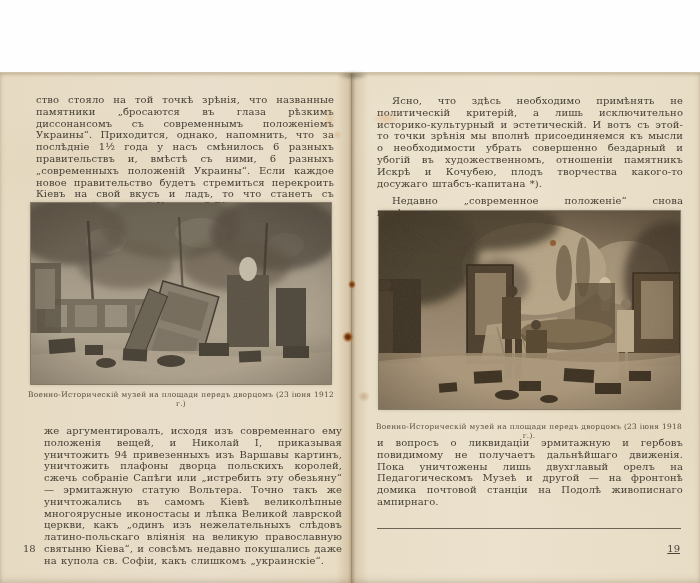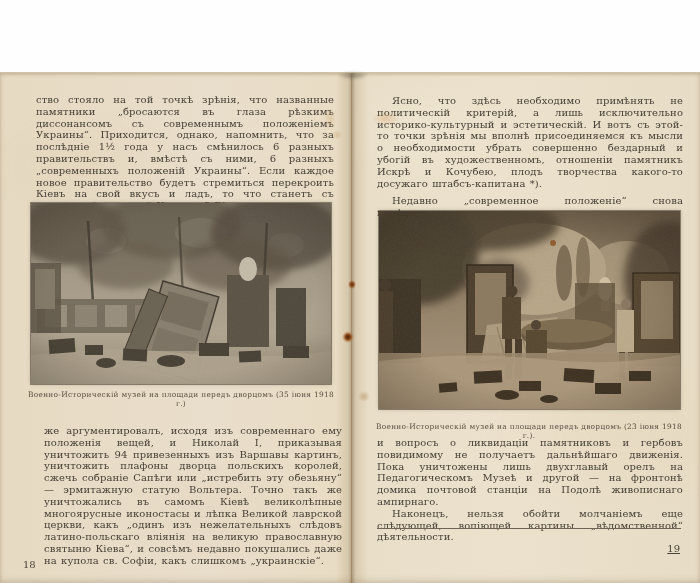--- a/index.html
+++ b/index.html
@@ -30,21 +30,21 @@
   .rp-t1 .p2{margin-top:6px;}
   .rp-t2{left:377px;top:364px;width:306px;}
   .photo{position:absolute;overflow:hidden;outline:1px solid rgba(70,60,45,.55);
       box-shadow:0 0 4px rgba(80,65,45,.35);}
   .lp-photo{left:31px;top:130px;width:300px;height:181px;}
   .rp-photo{left:379px;top:138px;width:301px;height:198px;}
   .caption{position:absolute;color:#574d3e;font-size:7.4px;letter-spacing:.3px;text-align:center;}
   .lp-cap{left:26px;top:317px;width:310px;}
   .rp-cap{left:374px;top:349px;width:310px;}
   .page-number{position:absolute;color:#4a443a;font-size:10px;}
-  .pn-left{left:23px;top:470px;margin-top:16px;}
+  .pn-left{left:23px;top:470px;}
   .pn-right{left:648px;top:470px;width:32px;text-align:right;text-decoration:underline;}
   .fn-rule{position:absolute;left:377px;top:455px;width:304px;height:1px;background:#6e6455;}
   .footnote{position:absolute;left:377px;top:459px;width:305px;color:#4c443a;font-size:7.3px;
       line-height:8.8px;text-align:justify;text-indent:12px;margin:0;}
   .stain{position:absolute;border-radius:50%;pointer-events:none;}
   .stain-a{left:348px;top:280px;width:8px;height:9px;
       background:radial-gradient(closest-side,#6e3510 20%,rgba(150,85,35,.8) 55%,rgba(150,85,35,0));}
   .stain-b{left:342px;top:331px;width:12px;height:12px;
       background:radial-gradient(closest-side,#5f2c0c 15%,#8a4a1a 45%,rgba(170,105,50,.5) 70%,rgba(170,105,50,0));}
   .stain-c{left:358px;top:391px;width:12px;height:11px;
@@ -130,21 +130,21 @@
           <rect x="168" y="140" width="30" height="13"></rect>
           <rect x="208" y="148" width="22" height="11" transform="rotate(-3 219 153)"></rect>
           <rect x="252" y="143" width="26" height="12"></rect>
           <ellipse cx="140" cy="158" rx="14" ry="6"></ellipse>
           <ellipse cx="75" cy="160" rx="10" ry="5"></ellipse>
         </g>
         <rect width="300" height="181" fill="url(#lp-vig)"></rect>
         <rect width="300" height="181" filter="url(#lp-grain)" opacity="0.5"></rect>
       </svg>
     </div>
-    <div class="caption lp-cap">Военно-Историческій музей на площади передъ дворцомъ (35 іюня 1918 г.)</div>
+    <div class="caption lp-cap">Военно-Историческій музей на площади передъ дворцомъ (23 іюня 1912 г.)</div>
 
     <p class="body-text lp-t2">же аргументировалъ, исходя изъ современнаго ему положенія вещей, и Николай I, приказывая уничтожить 94 привезенныхъ изъ Варшавы картинъ, уничтожить плафоны дворца польскихъ королей, сжечь собраніе Сапѣги или „истребить эту обезьяну“ — эрмитажную статую Вольтера. Точно такъ же уничтожались въ самомъ Кіевѣ великолѣпные многоярусные иконостасы и лѣпка Великой лаврской церкви, какъ „одинъ изъ нежелательныхъ слѣдовъ латино-польскаго вліянія на великую православную святыню Кіева“, и совсѣмъ недавно покушались даже на купола св. Софіи, какъ слишкомъ „украинскіе“.</p>
 
     <div class="page-number pn-left">18</div>
 
     <div class="body-text rp-t1">
       <p class="indent">Ясно, что здѣсь необходимо примѣнять не политическій критерій, а лишь исключительно историко-культурный и эстетическій. И вотъ съ этой-то точки зрѣнія мы вполнѣ присоединяемся къ мысли о необходимости убрать совершенно бездарный и убогій въ художественномъ, отношеніи памятникъ Искрѣ и Кочубею, плодъ творчества какого-то досужаго штабсъ-капитана *).</p>
       <p class="indent p2 stretch-last">Недавно „современное положеніе“ снова измѣнилось,</p>
     </div>
 
@@ -217,22 +217,21 @@
           <ellipse cx="170" cy="188" rx="9" ry="4"></ellipse>
         </g>
         <circle cx="174" cy="32" r="3" fill="#8a4a1a" opacity="0.8"></circle>
         <rect width="301" height="198" fill="url(#rp-vig)"></rect>
         <rect width="301" height="198" filter="url(#rp-grain)" opacity="0.5"></rect>
       </svg>
     </div>
     <div class="caption rp-cap">Военно-Историческій музей на площади передъ дворцомъ (23 іюня 1918 г.).</div>
 
     <div class="body-text rp-t2">
-      <p>и вопросъ о ликвидаціи памятниковъ и гербовъ повидимому не получаетъ дальнѣйшаго движенія. Пока уничтожены лишь двухглавый орелъ на Педагогическомъ Музеѣ и другой — на фронтонѣ домика почтовой станціи на Подолѣ живописнаго ампирнаго.</p>
-      <p class="indent">Наконецъ, нельзя обойти молчаніемъ еще слѣдующей, вопіющей картины „вѣдомственной“ дѣятельности.</p>
+      <p>и вопросъ о ликвидаціи эрмитажную и гербовъ повидимому не получаетъ дальнѣйшаго движенія. Пока уничтожены лишь двухглавый орелъ на Педагогическомъ Музеѣ и другой — на фронтонѣ домика почтовой станціи на Подолѣ живописнаго ампирнаго.</p>
     </div>
 
     <div class="fn-rule"></div>
 
     <div class="page-number pn-right">19</div>
   </div>
 
   <div class="stain stain-a"></div>
   <div class="stain stain-b"></div>
   <div class="stain stain-c"></div>

